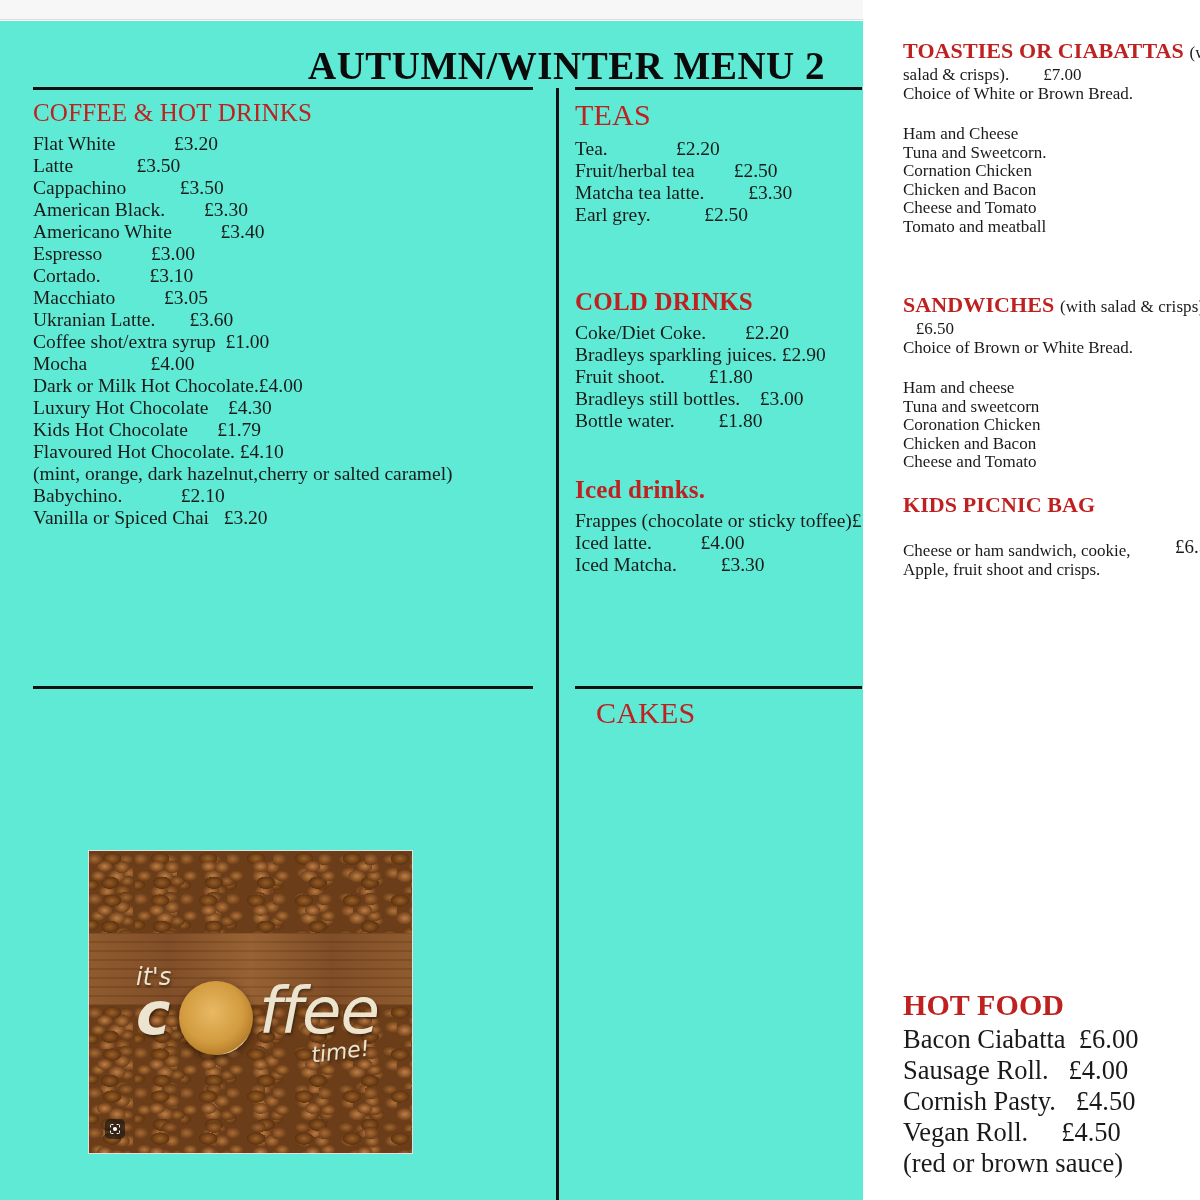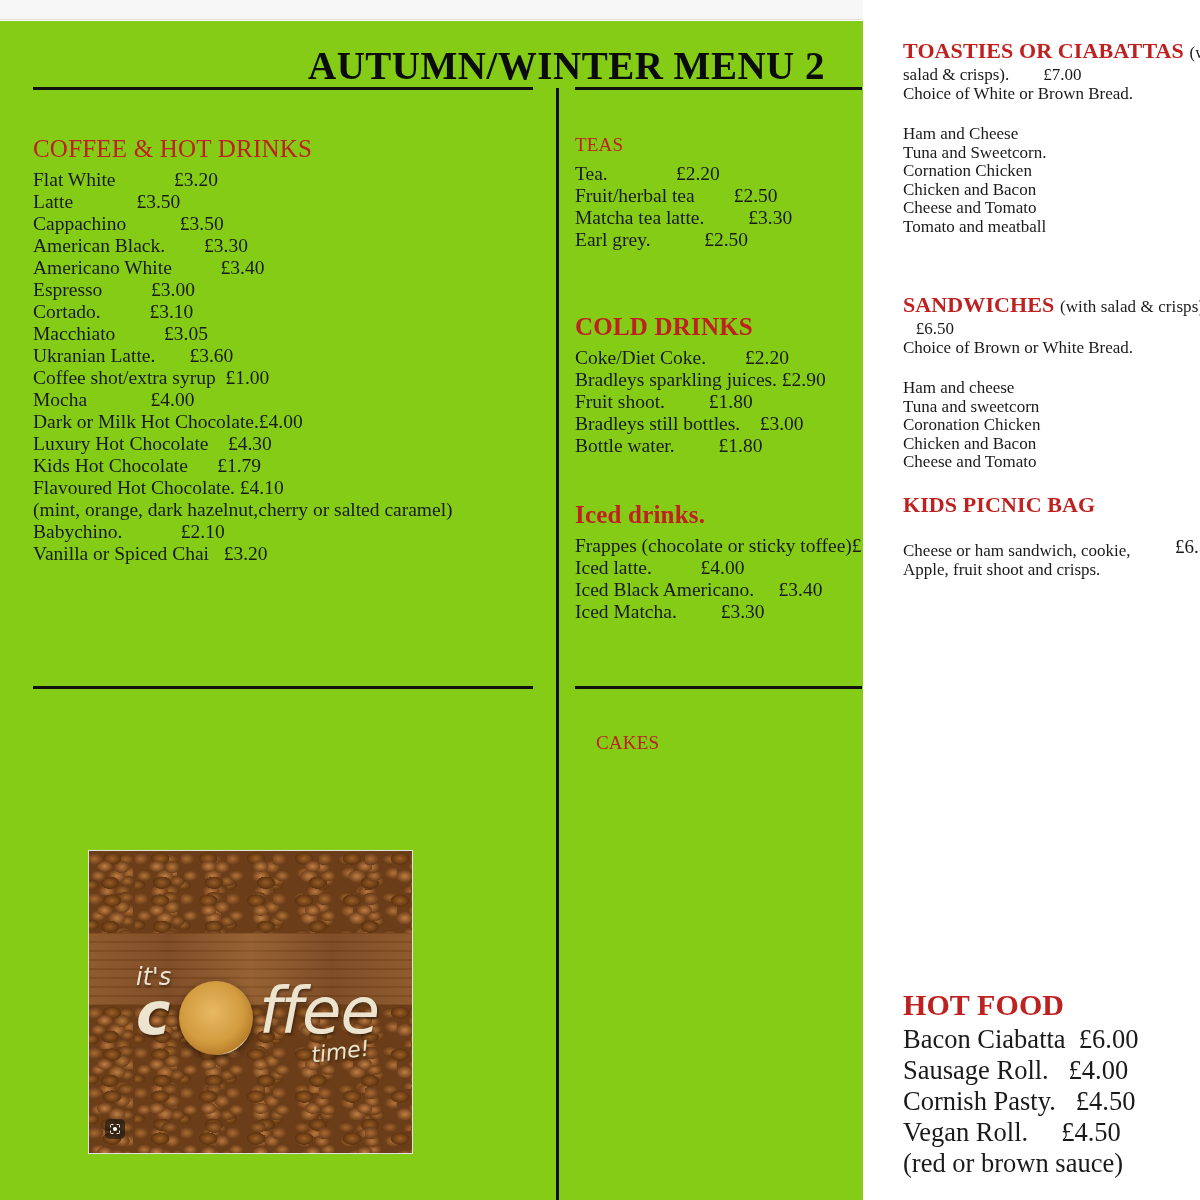--- a/index.html
+++ b/index.html
@@ -26,21 +26,21 @@
     border-bottom: 1px solid #dedede;
     box-sizing: border-box;
   }
 
   
   #menu-sheet {
     position: absolute;
     left: 0; top: 21px;
     width: 863px;
     height: 1179px;
-    background: #84cc16;
+    background: #5eead4;
     overflow: hidden;
   }
 
   
   #menu-title {
     position: absolute;
     left: 308px;
     top: 22px;
     white-space: nowrap;
     font-size: 39px;
@@ -65,35 +65,35 @@
     position: absolute;
     height: 3px;
     background: #111111;
   }
   #rule-coffee   { left: 33px;  top: 66px;  width: 500px; }
   #rule-teas     { left: 575px; top: 66px;  width: 287px; }
   #rule-left-bot { left: 33px;  top: 665px; width: 500px; }
   #rule-cakes    { left: 575px; top: 665px; width: 287px; }
 
   
-  .col { position: absolute; margin-top: 36px; }
+  .col { position: absolute; }
   #col-coffee { left: 33px; top: 78px;  width: 500px; }
   #col-mid    { left: 575px; top: 78px; width: 300px; }
   #col-cakes  { left: 596px; top: 676px; width: 300px; }
 
   h2.section-head {
     margin: 0 0 7px 0;
     font-size: 25px;
     font-weight: normal;
     color: #BE2120;
     line-height: 1.08;
     letter-spacing: 0.2px;
   }
   h2.section-head.bold { font-weight: bold; }
-  h2.section-head.small { font-size: 19px; }
+  h2.section-head.small { font-size: 30px; }
 
   .item-list { margin: 0; padding: 0; list-style: none; font-family: Liberation Serif, serif; }
   .item-list li {
     font-size: 19.5px;
     line-height: 22px;
     white-space: pre;
     color: #1a1a1a;
   }
   .item-list li.note { white-space: normal; }
   .gap-md { height: 44px; }
@@ -293,21 +293,20 @@
       </ul>
     </div>
 
     <div class="gap-md"></div>
 
     <div>
       <h2 class="section-head bold">Iced drinks.</h2>
       <ul class="item-list">
         <li>Frappes (chocolate or sticky toffee)£</li>
         <li>Iced latte.          £4.00</li>
-        <li>Iced Black Americano.     £3.40</li>
         <li>Iced Matcha.         £3.30</li>
       </ul>
     </div>
   </div>
 
   <div class="col" id="col-cakes">
     <h2 class="section-head small">CAKES</h2>
   </div>
 
   <div id="coffee-image">

